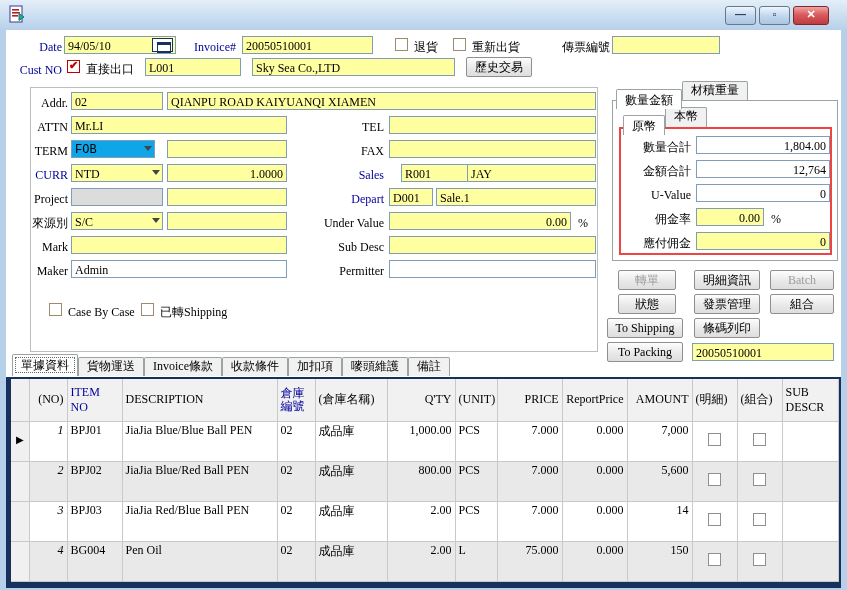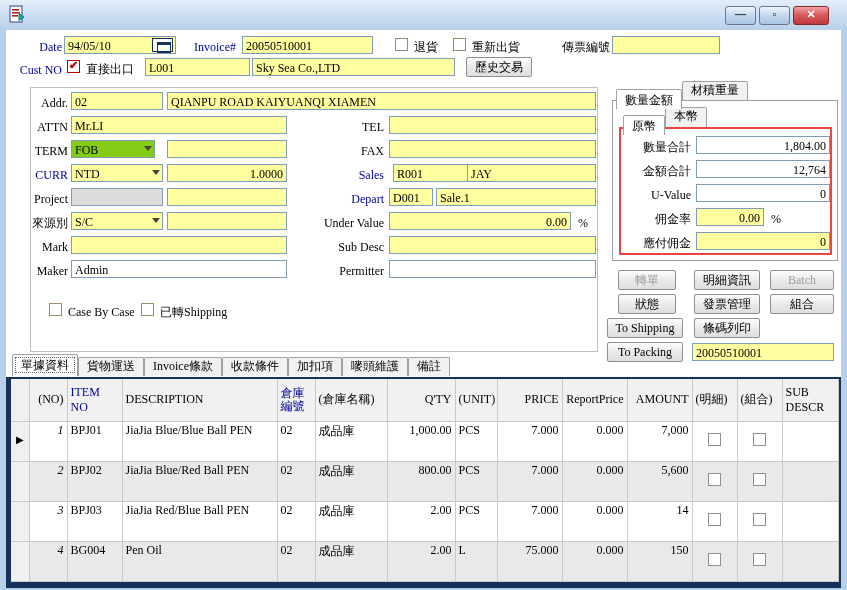--- a/index.html
+++ b/index.html
@@ -120,45 +120,45 @@
     <span class="cb" style="left:389px;top:8px;"></span>
     <span class="lbl" style="left:408px;top:9px;">退貨</span>
     <span class="cb" style="left:447px;top:8px;"></span>
     <span class="lbl" style="left:466px;top:9px;">重新出貨</span>
     <span class="lbl r" style="left:548px;top:9px;width:56px;">傳票編號</span>
     <span class="fld" style="left:606px;top:6px;width:108px;"></span>
 
     <span class="lbl r blue" style="left:4px;top:32px;width:52px;">Cust NO</span>
     <span class="cb red checked" style="left:61px;top:30px;"></span>
     <span class="lbl" style="left:80px;top:31px;">直接出口</span>
-    <span class="fld" style="left:139px;top:28px;width:105px;">L001</span>
+    <span class="fld" style="left:139px;top:28px;width:96px;">L001</span>
     <span class="fld" style="left:246px;top:28px;width:203px;">Sky Sea Co.,LTD</span>
     <span class="btn" style="left:460px;top:27px;width:66px;">歷史交易</span>
 
     <div class="groupbox">
       <span class="lbl r" style="left:0;top:7px;width:37px;">Addr.</span>
       <span class="fld" style="left:40px;top:4px;width:92px;">02</span>
       <span class="fld" style="left:136px;top:4px;width:429px;">QIANPU ROAD KAIYUANQI XIAMEN</span>
 
       <span class="lbl r" style="left:0;top:31px;width:37px;">ATTN</span>
       <span class="fld" style="left:40px;top:28px;width:216px;">Mr.LI</span>
       <span class="lbl r" style="left:270px;top:31px;width:83px;">TEL</span>
       <span class="fld" style="left:358px;top:28px;width:207px;"></span>
 
       <span class="lbl r" style="left:0;top:55px;width:37px;">TERM</span>
-      <span class="fld" style="left:40px;top:52px;width:84px;background:#84cc16;"><span>FOB</span><span class="combo-arrow"></span></span>
+      <span class="fld" style="left:40px;top:52px;width:84px;background:#0ea5e9;font-family:Liberation Mono, monospace;"><span>FOB</span><span class="combo-arrow"></span></span>
       <span class="fld" style="left:136px;top:52px;width:120px;"></span>
       <span class="lbl r" style="left:270px;top:55px;width:83px;">FAX</span>
       <span class="fld" style="left:358px;top:52px;width:207px;"></span>
 
       <span class="lbl r blue" style="left:0;top:79px;width:37px;">CURR</span>
       <span class="fld" style="left:40px;top:76px;width:92px;"><span>NTD</span><span class="combo-arrow"></span></span>
       <span class="fld right" style="left:136px;top:76px;width:120px;">1.0000</span>
       <span class="lbl r blue" style="left:270px;top:79px;width:83px;">Sales</span>
-      <span class="fld" style="left:362px;top:76px;width:75px;">R001</span>
+      <span class="fld" style="left:370px;top:76px;width:75px;">R001</span>
       <span class="fld" style="left:436px;top:76px;width:129px;">JAY</span>
 
       <span class="lbl r" style="left:0;top:103px;width:37px;">Project</span>
       <span class="fld gray" style="left:40px;top:100px;width:92px;"></span>
       <span class="fld" style="left:136px;top:100px;width:120px;"></span>
       <span class="lbl r blue" style="left:270px;top:103px;width:83px;">Depart</span>
       <span class="fld" style="left:358px;top:100px;width:44px;">D001</span>
       <span class="fld" style="left:405px;top:100px;width:160px;">Sale.1</span>
 
       <span class="lbl r" style="left:0;top:127px;width:37px;">來源別</span>

